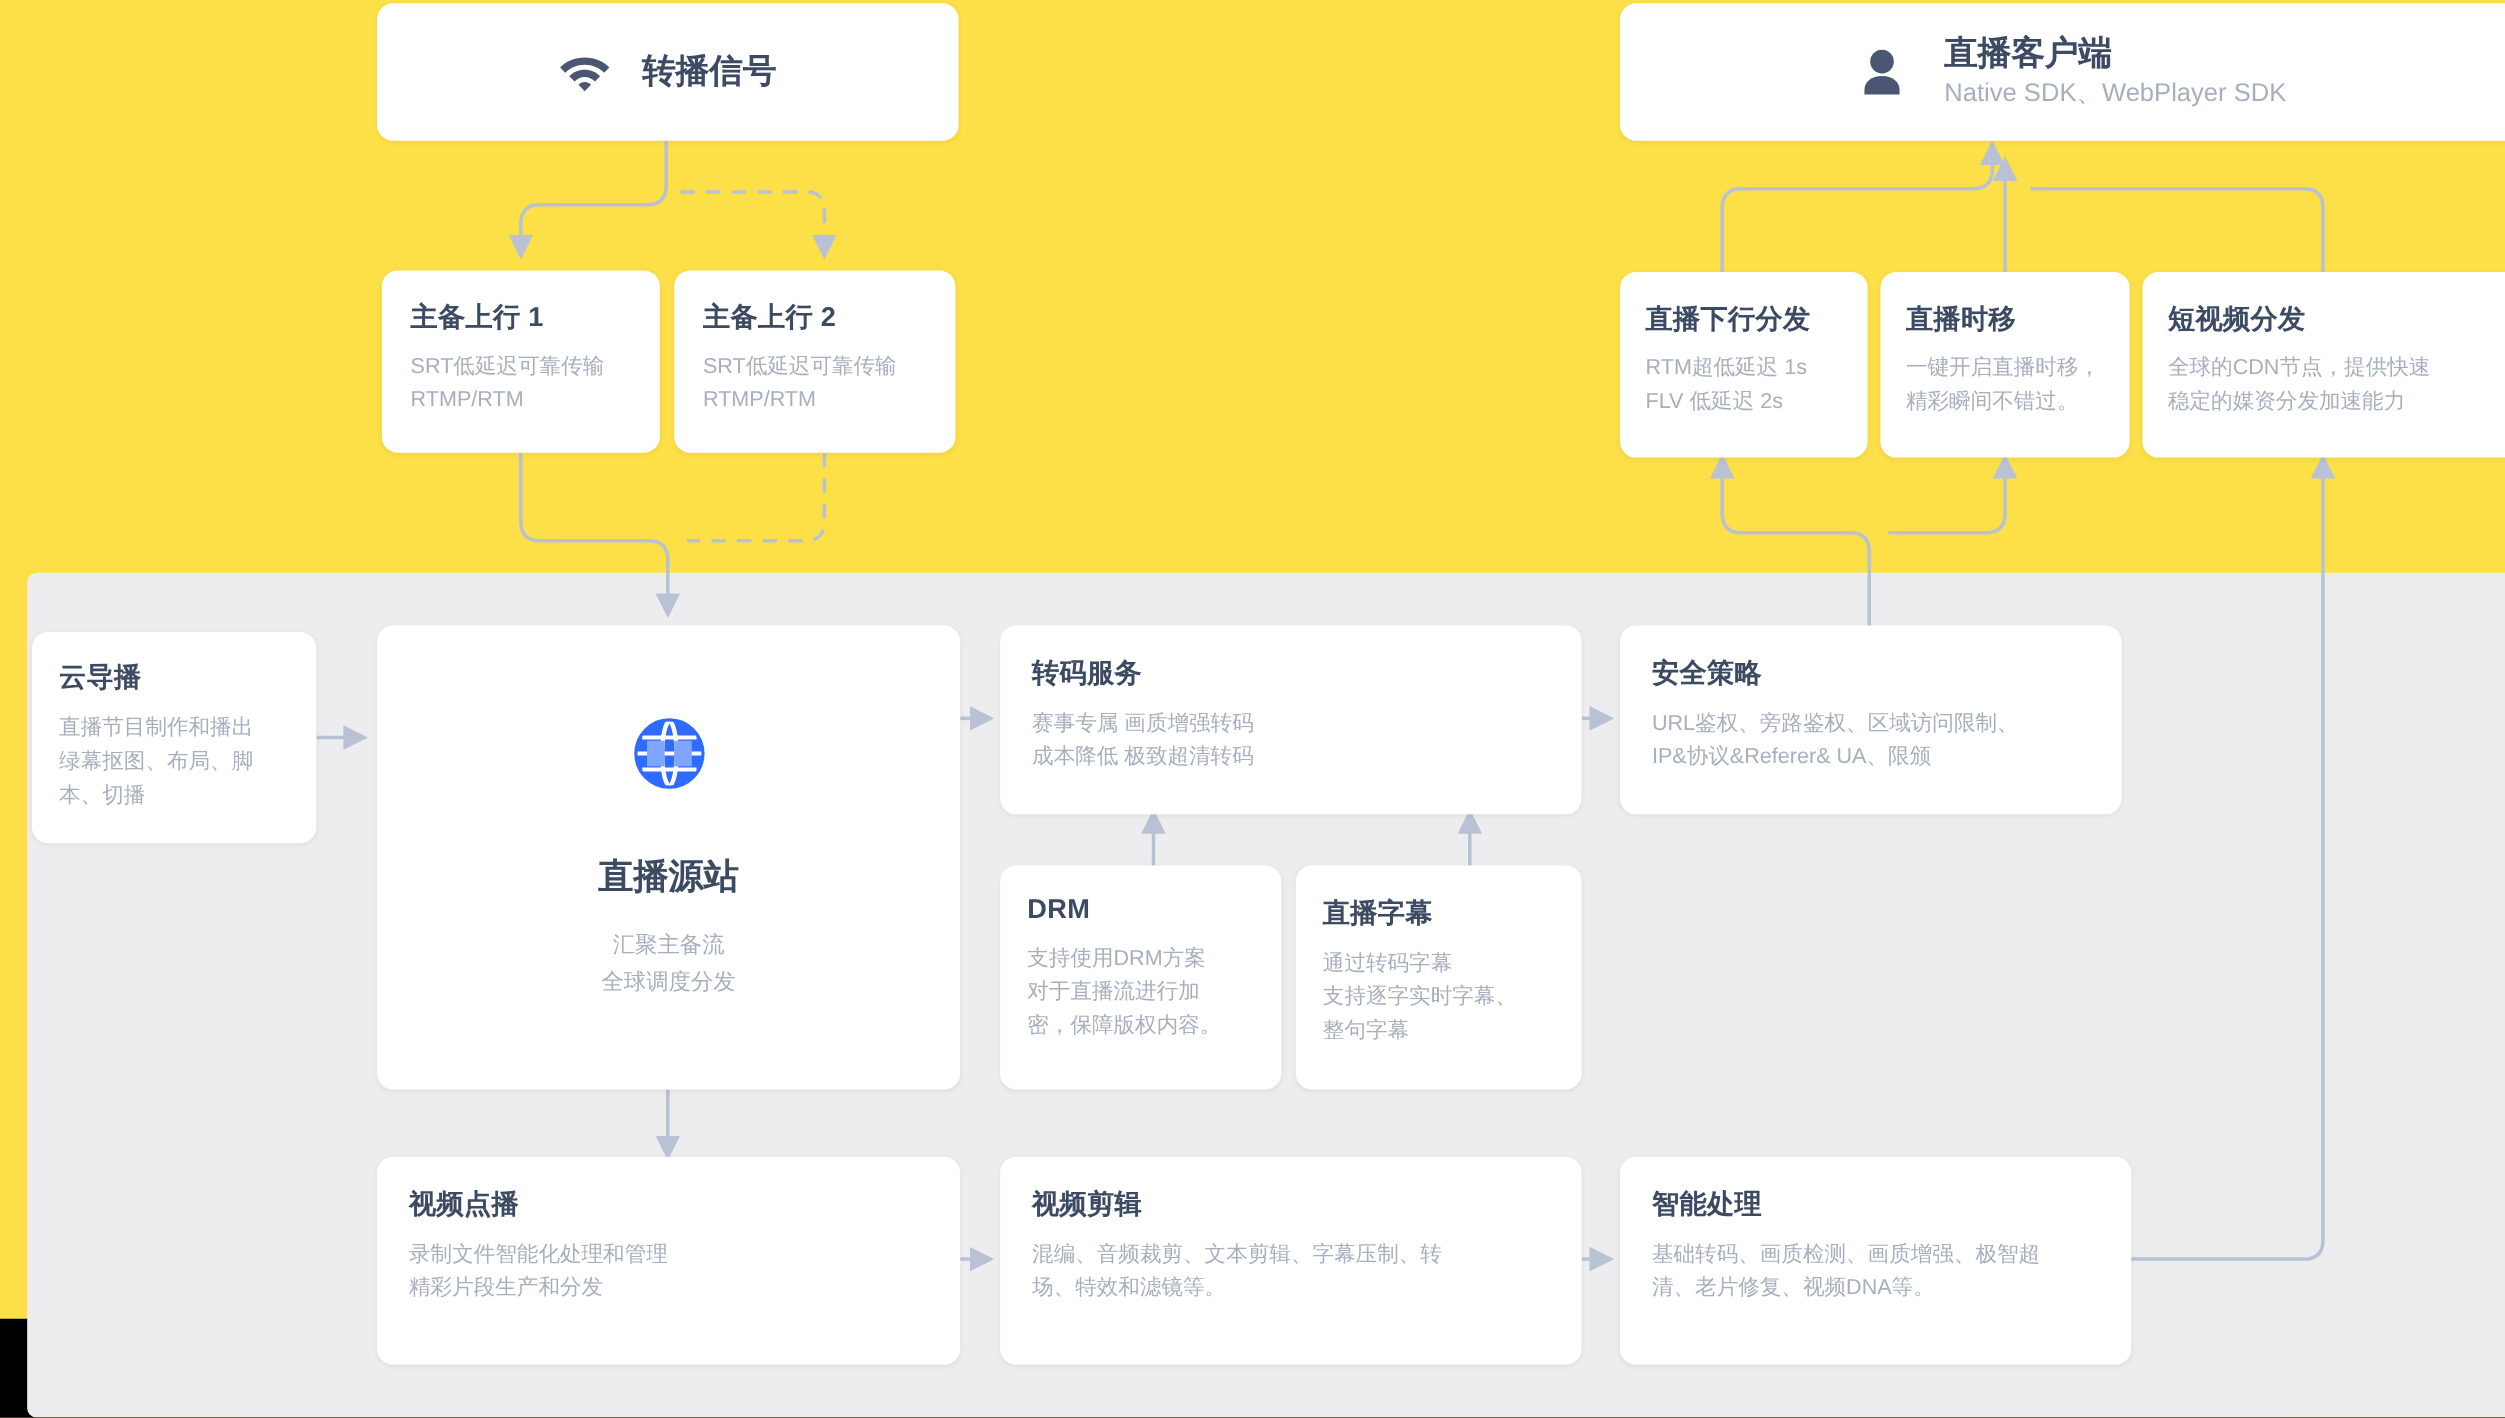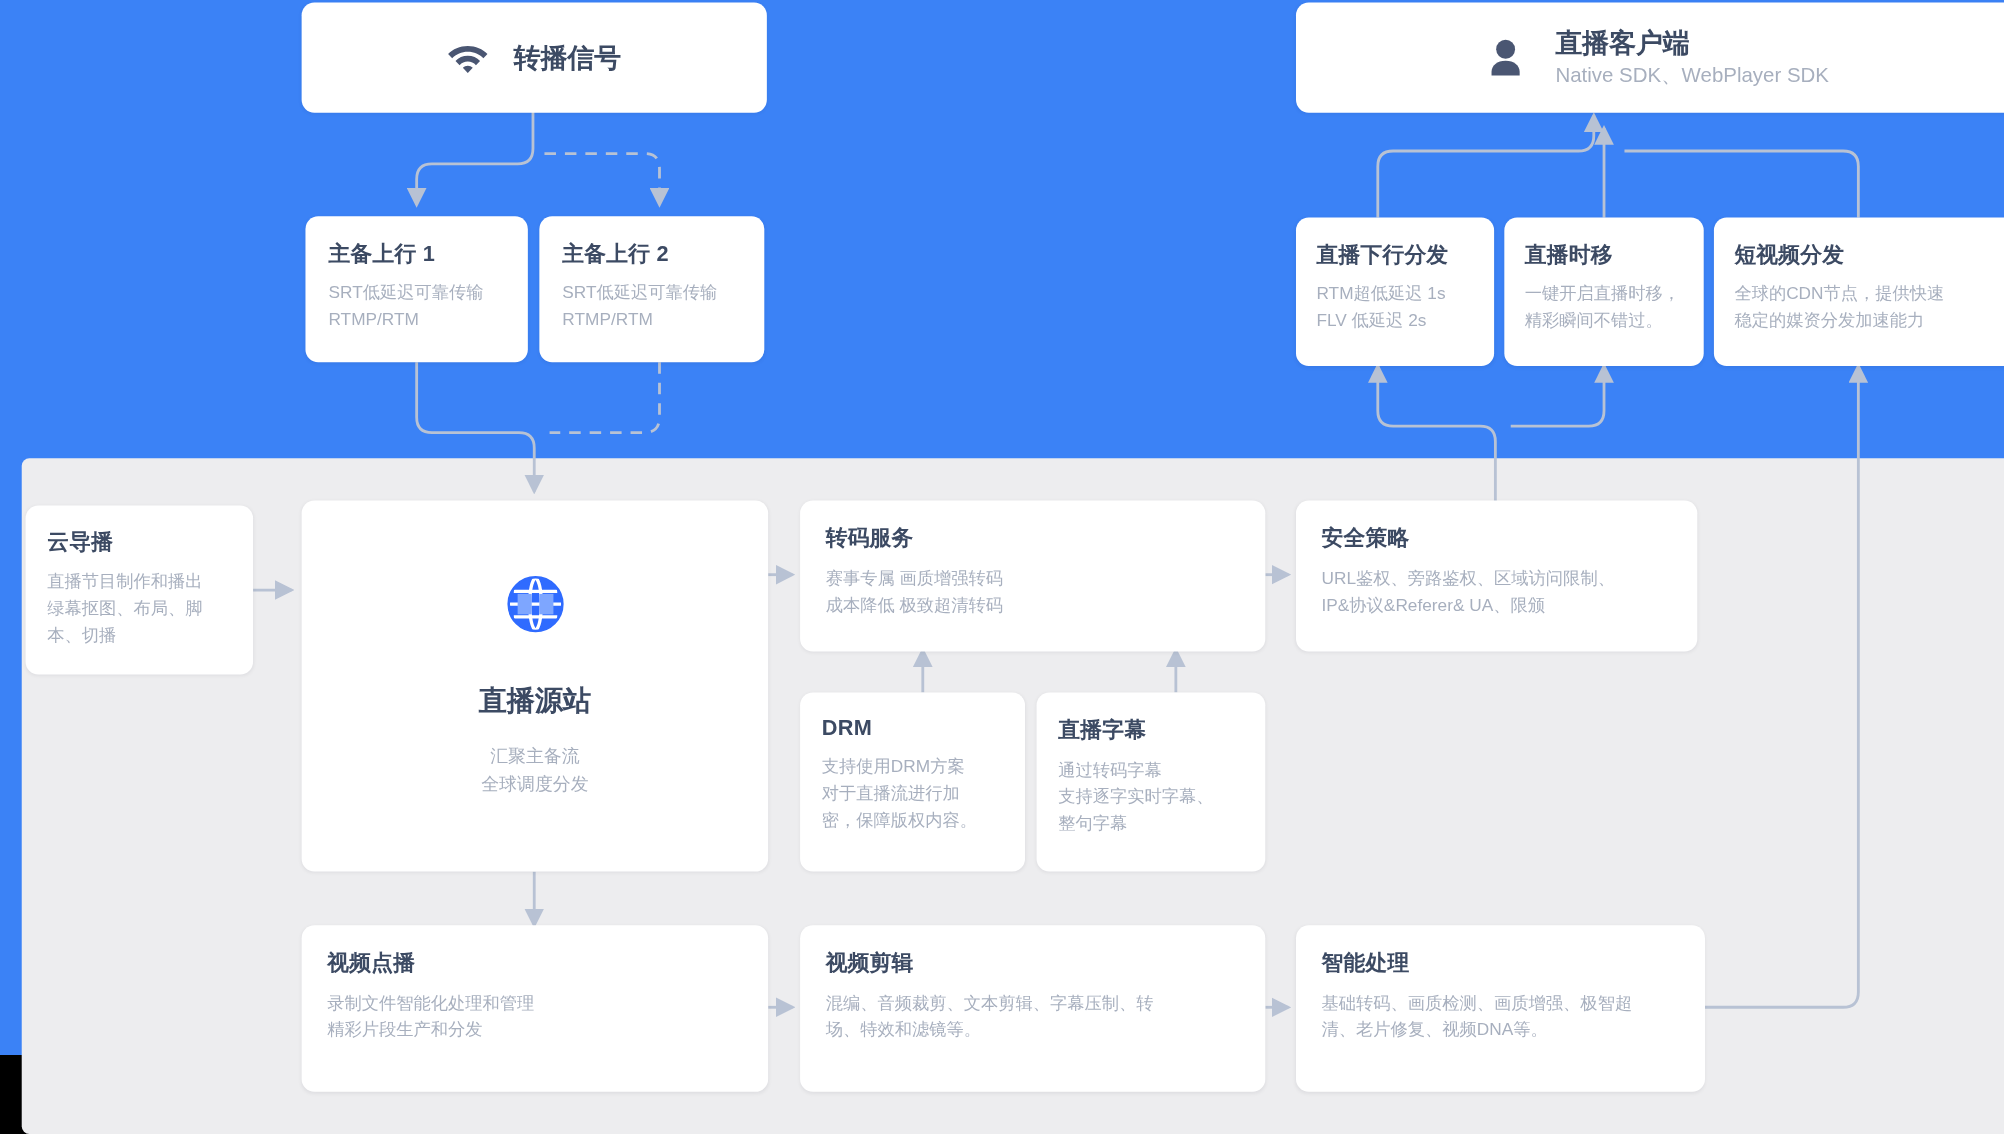--- a/index.html
+++ b/index.html
@@ -6,21 +6,21 @@
   html, body {
     width: 2004px; height: 1134px;
     background: #000000;
     font-family: "Liberation Sans", "DejaVu Sans", sans-serif;
     overflow: hidden;
   }
   #stage {
     position: relative;
     width: 2004px;
     height: 1055px;
-    background: #3b82f6;
+    background: #fde047;
   }
   
   #canvas {
     position: absolute;
     left: 0; top: 0;
     width: 1568px;
     height: 886px;
     transform: scale(1.2781, 1.2799);
     transform-origin: 0 0;
     background: transparent;

